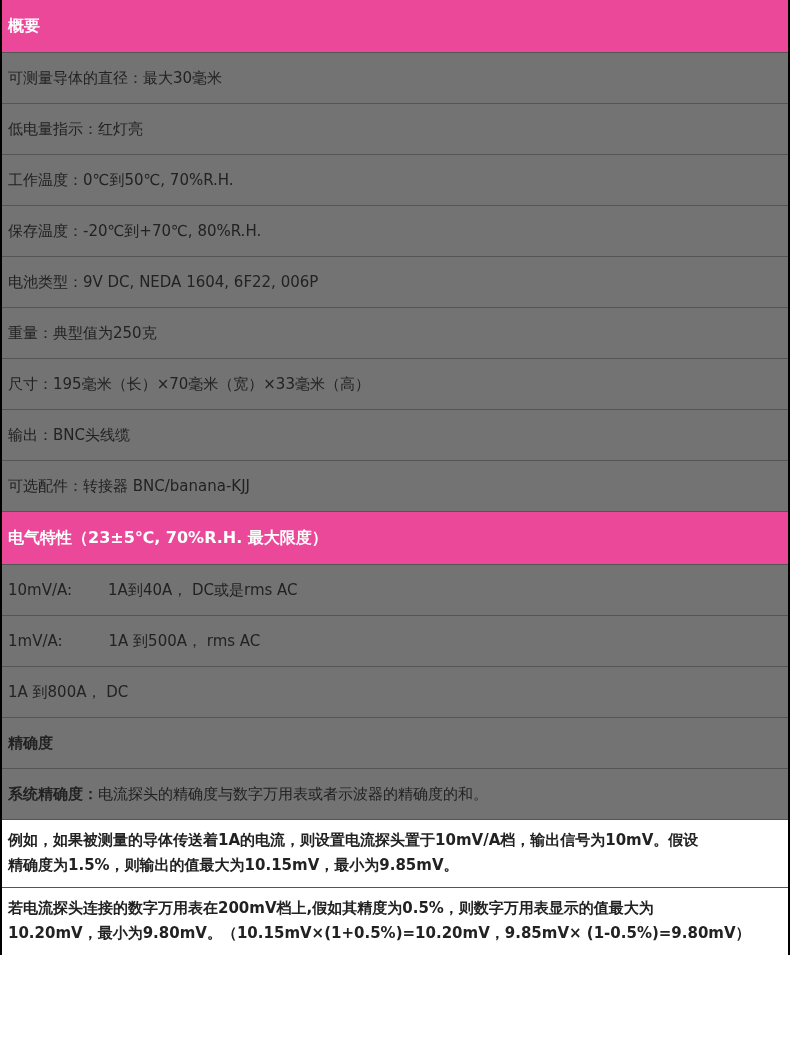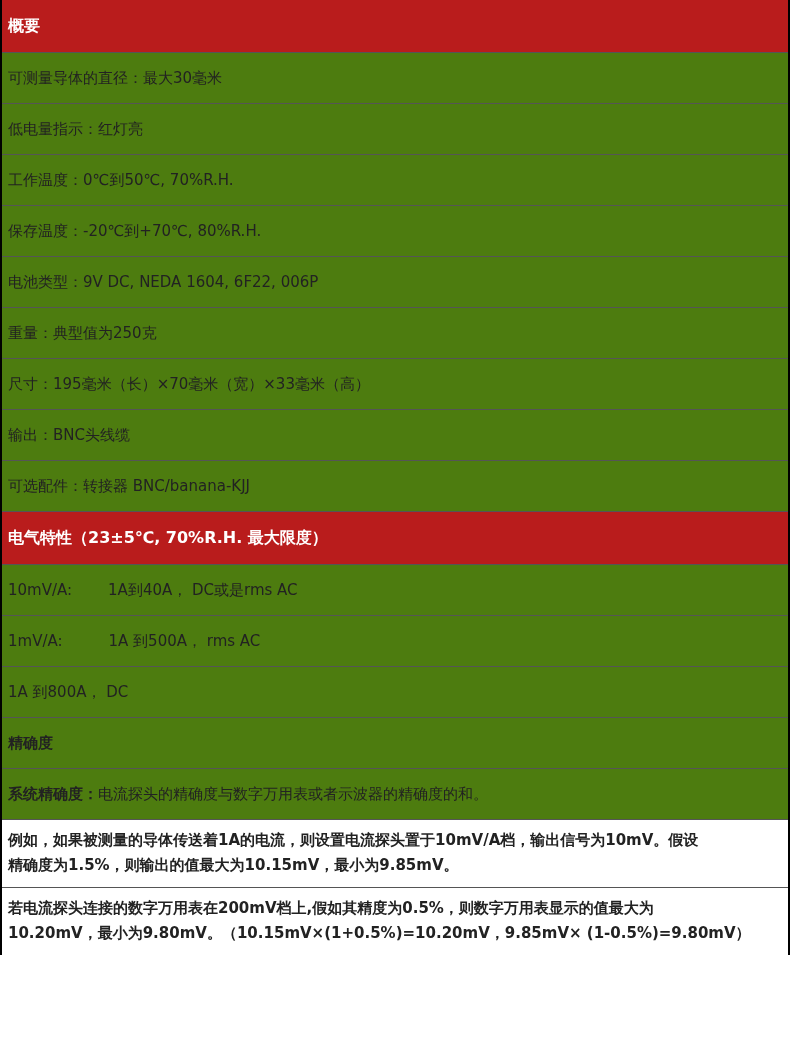--- a/index.html
+++ b/index.html
@@ -8,31 +8,31 @@
       font-family: "DejaVu Sans", "Liberation Sans", sans-serif;
       color: #222222;
     }
     .sheet {
       width: 786px;
       border-left: 2px solid #000;
       border-right: 2px solid #000;
       box-sizing: content-box;
     }
     .hdr {
-      background: #b91c1c; color: #ffffff;
+      background: #ec4899; color: #ffffff;
       height: 52px; line-height: 52px;
       padding-left: 6px; font-size: 16px; font-weight: bold;
       border-bottom: 1px solid #555;
     }
     .row {
       height: 50px; line-height: 50px;
       padding-left: 6px; font-size: 15px;
       border-bottom: 1px solid #555;
       white-space: nowrap; overflow: hidden;
-      background: #4d7c0f;
+      background: #737373;
     }
     .row.bold { font-weight: bold; }
     .row .lbl { font-weight: bold; margin-top: 48px; }
     .gap { display: inline-block; width: 36px; }
     .multi {
       padding: 8px 6px 9px 6px; font-size: 15px; line-height: 25px;
       border-bottom: 1px solid #555;
       font-weight: bold;
     }
     .multi.last { border-bottom: none; }

